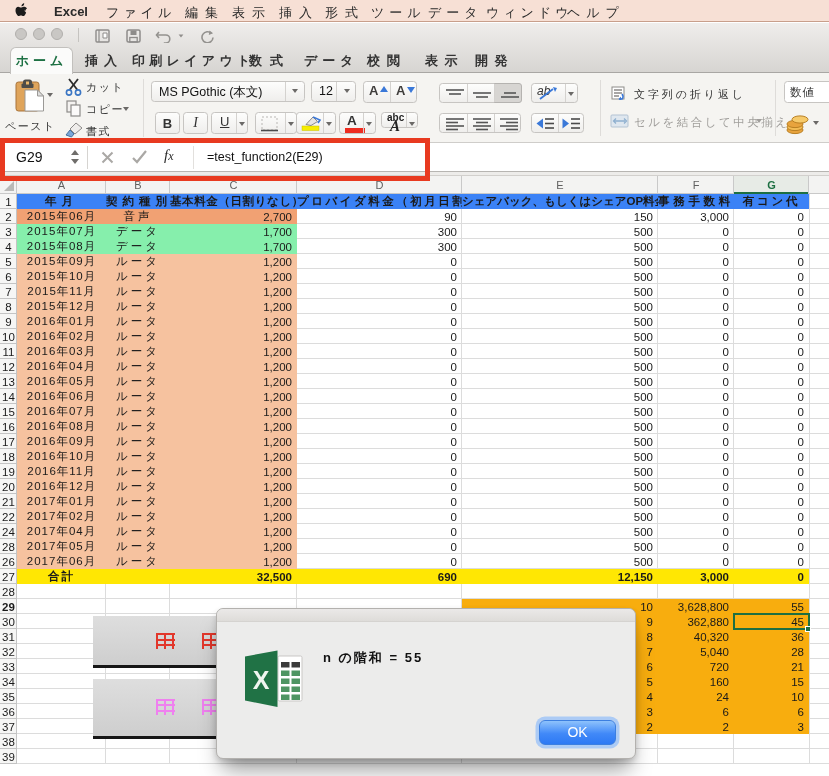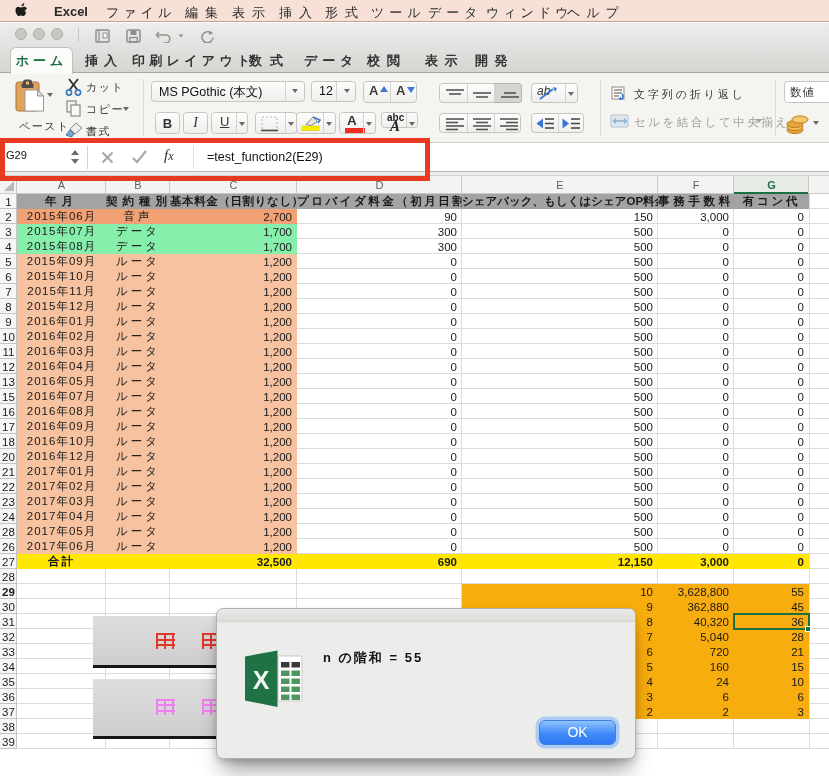--- a/index.html
+++ b/index.html
@@ -33,21 +33,21 @@
 #sheet tr.chr td.hcol{box-shadow:inset 0 -1px 0 #c9c9c9}
 td.rh{background:#f6f6f5;color:#5d5d5d;text-align:center;font-size:10.5px;box-shadow:inset -1px -1px 0 #c4c4c4, inset 0 -1px 0 #dcdcdc !important}
 td.rh.grn{color:#1e7144;font-weight:bold}
 .corner{position:relative}
 .tri{position:absolute;right:3px;bottom:3px;width:0;height:0;border-left:10px solid transparent;border-bottom:10px solid #b9b9b7}
 td.ca{text-align:center}
 td.cr{text-align:right;padding-right:5px}
 #sheet td.h{box-shadow:inset 1px -1px 0 #dcdcdc}
 #sheet td.g0{box-shadow:inset 0 -1px 0 #dcdcdc}
 td.w{}
-#sheet td.f1{background:#a3a3a3;font-weight:bold;box-shadow:none}
+#sheet td.f1{background:#3b82f6;font-weight:bold;box-shadow:none}
 #sheet td.o2{background:#f1a173;box-shadow:none}
 #sheet td.o3{background:#86efac;box-shadow:none}
 #sheet td.o5{background:#f6c29f;box-shadow:none}
 #sheet td.yl{background:#ffe703;box-shadow:none}
 #sheet td.or{background:#f8ad0e;box-shadow:none}
 td.bb{font-weight:bold}
 td.da{letter-spacing:1px}
 td.db{letter-spacing:3px}
 td.dg{letter-spacing:2px}
 .hA1{font-size:12px;letter-spacing:5px}
@@ -125,21 +125,21 @@
 <div id="rib">
       <svg class="ab" style="left:15px;top:5px" width="34" height="36" viewBox="0 0 34 36">
         <rect x="1" y="4" width="23" height="29" rx="2.5" fill="#dfa45b" stroke="#a8733a"></rect>
         <rect x="6.5" y="5.5" width="12" height="4.5" rx="1" fill="#4e4c49"></rect>
         <rect x="8" y="1.5" width="9" height="6" rx="2.5" fill="#4e4c49"></rect>
         <rect x="11" y="3.5" width="3" height="3" fill="#e9b66b"></rect>
         <path d="M10 12h12.5l6 6V33H10z" fill="#fff" stroke="#9b9996"></path>
         <path d="M22.5 12l6 6h-6z" fill="#dededd" stroke="#9b9996"></path>
       </svg>
 <div class="car" style="left:47px;top:20px"></div>
-<div class="lb" style="left:19px;top:46px">ペースト</div>
+<div class="lb" style="left:5px;top:46px">ペースト</div>
       <svg class="ab" style="left:65px;top:5px" width="18" height="18" viewBox="0 0 18 18">
         <line x1="4" y1="1" x2="12.5" y2="12" stroke="#2b2b2b" stroke-width="1.8"></line>
         <line x1="13" y1="1" x2="4.5" y2="12" stroke="#2b2b2b" stroke-width="1.8"></line>
         <circle cx="4" cy="14.5" r="2.6" fill="none" stroke="#3b76c4" stroke-width="1.6"></circle>
         <circle cx="13" cy="14.5" r="2.6" fill="none" stroke="#3b76c4" stroke-width="1.6"></circle>
       </svg>
 <div class="lb" style="left:86px;top:7px">カット</div>
 <svg class="ab" style="left:66px;top:27px" width="16" height="17" viewBox="0 0 16 17">
         <rect x="1" y="1" width="9" height="11" fill="#f4f2f0" stroke="#8d8b89" stroke-width="1.2"></rect>
         <rect x="5" y="5" width="9" height="11" fill="#fbfaf9" stroke="#8d8b89" stroke-width="1.2"></rect>
@@ -297,21 +297,21 @@
 <div class="lb" style="left:790px;top:12px;letter-spacing:1px;font-size:11.5px">数値</div>
 <svg class="ab" style="left:786px;top:40px" width="24" height="23" viewBox="0 0 24 23">
         <ellipse cx="9" cy="17" rx="8" ry="3.6" fill="#e8a33d" stroke="#b97f22"></ellipse>
         <ellipse cx="9" cy="14" rx="8" ry="3.6" fill="#f3bc55" stroke="#b97f22"></ellipse>
         <ellipse cx="9" cy="11" rx="8" ry="3.6" fill="#e8a33d" stroke="#b97f22"></ellipse>
         <ellipse cx="14" cy="6.5" rx="8" ry="3.6" fill="#f6ca6b" stroke="#b97f22"></ellipse>
       </svg>
 <div class="car" style="left:813px;top:48px"></div>
     </div>
 <div id="fbar">
-<div class="ab" style="left:6px;top:6px;font-size:11px;color:#111">G29</div>
+<div class="ab" style="left:16px;top:6px;font-size:14px;color:#111">G29</div>
 <div class="ab" style="left:71px;top:7px;width:0;height:0;border-left:4px solid transparent;border-right:4px solid transparent;border-bottom:5.5px solid #6f6d6a"></div>
 <div class="ab" style="left:71px;top:16px;width:0;height:0;border-left:4px solid transparent;border-right:4px solid transparent;border-top:5.5px solid #6f6d6a"></div>
 <div class="ab" style="left:87px;top:3px;width:1px;height:23px;background:#d6d4d1"></div>
 <svg class="ab" style="left:100px;top:7px" width="15" height="15" viewBox="0 0 15 15">
         <path d="M2.5 2.5l10 10M12.5 2.5l-10 10" stroke="#aaa8a5" stroke-width="2"></path>
       </svg>
 <svg class="ab" style="left:131px;top:7px" width="17" height="14" viewBox="0 0 17 14">
         <path d="M2 8l4 4 9-11" fill="none" stroke="#aaa8a5" stroke-width="2.2"></path>
       </svg>
 <div class="ab" style="left:164px;top:4px;font-size:15px;font-style:italic;font-family:'Liberation Serif',serif;color:#2b2b2b">f<span style="font-size:12px">x</span></div>
@@ -482,20 +482,31 @@
           <td class="o5 ca da">2016年05月</td>
           <td class="o5 ca db">ルータ</td>
           <td class="o5 cr">1,200</td>
           <td class="cr w">0</td>
           <td class="cr w">500</td>
           <td class="cr w">0</td>
           <td class="cr g0">0</td>
           <td class="h"></td>
         </tr>
         <tr>
+          <td class="rh ">14</td>
+          <td class="o5 ca da">2016年06月</td>
+          <td class="o5 ca db">ルータ</td>
+          <td class="o5 cr">1,200</td>
+          <td class="cr w">0</td>
+          <td class="cr w">500</td>
+          <td class="cr w">0</td>
+          <td class="cr g0">0</td>
+          <td class="h"></td>
+        </tr>
+        <tr>
           <td class="rh ">15</td>
           <td class="o5 ca da">2016年07月</td>
           <td class="o5 ca db">ルータ</td>
           <td class="o5 cr">1,200</td>
           <td class="cr w">0</td>
           <td class="cr w">500</td>
           <td class="cr w">0</td>
           <td class="cr g0">0</td>
           <td class="h"></td>
         </tr>
@@ -526,20 +537,31 @@
           <td class="o5 ca da">2016年10月</td>
           <td class="o5 ca db">ルータ</td>
           <td class="o5 cr">1,200</td>
           <td class="cr w">0</td>
           <td class="cr w">500</td>
           <td class="cr w">0</td>
           <td class="cr g0">0</td>
           <td class="h"></td>
         </tr>
         <tr>
+          <td class="rh ">19</td>
+          <td class="o5 ca da">2016年11月</td>
+          <td class="o5 ca db">ルータ</td>
+          <td class="o5 cr">1,200</td>
+          <td class="cr w">0</td>
+          <td class="cr w">500</td>
+          <td class="cr w">0</td>
+          <td class="cr g0">0</td>
+          <td class="h"></td>
+        </tr>
+        <tr>
           <td class="rh ">20</td>
           <td class="o5 ca da">2016年12月</td>
           <td class="o5 ca db">ルータ</td>
           <td class="o5 cr">1,200</td>
           <td class="cr w">0</td>
           <td class="cr w">500</td>
           <td class="cr w">0</td>
           <td class="cr g0">0</td>
           <td class="h"></td>
         </tr>
@@ -550,31 +572,20 @@
           <td class="o5 cr">1,200</td>
           <td class="cr w">0</td>
           <td class="cr w">500</td>
           <td class="cr w">0</td>
           <td class="cr g0">0</td>
           <td class="h"></td>
         </tr>
         <tr>
           <td class="rh ">22</td>
           <td class="o5 ca da">2017年02月</td>
-          <td class="o5 ca db">ルータ</td>
-          <td class="o5 cr">1,200</td>
-          <td class="cr w">0</td>
-          <td class="cr w">500</td>
-          <td class="cr w">0</td>
-          <td class="cr g0">0</td>
-          <td class="h"></td>
-        </tr>
-        <tr>
-          <td class="rh ">23</td>
-          <td class="o5 ca da">2017年03月</td>
           <td class="o5 ca db">ルータ</td>
           <td class="o5 cr">1,200</td>
           <td class="cr w">0</td>
           <td class="cr w">500</td>
           <td class="cr w">0</td>
           <td class="cr g0">0</td>
           <td class="h"></td>
         </tr>
         <tr>
           <td class="rh ">24</td>

